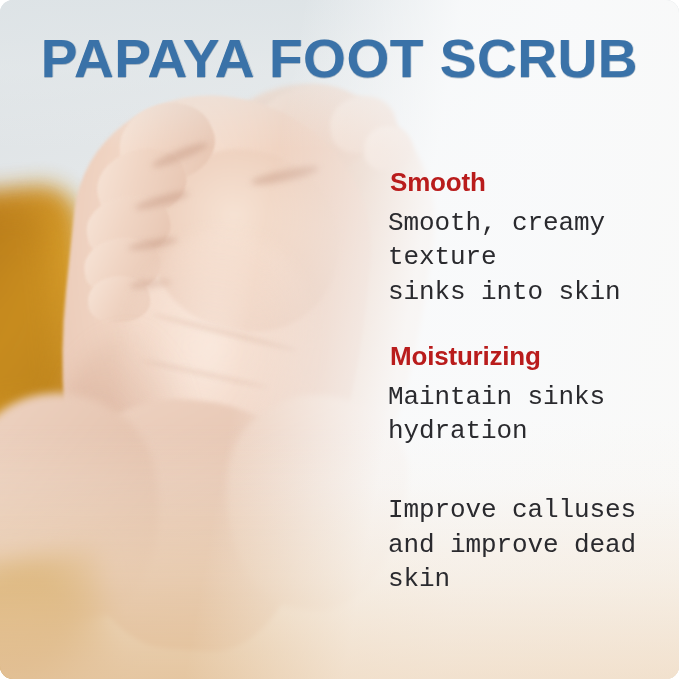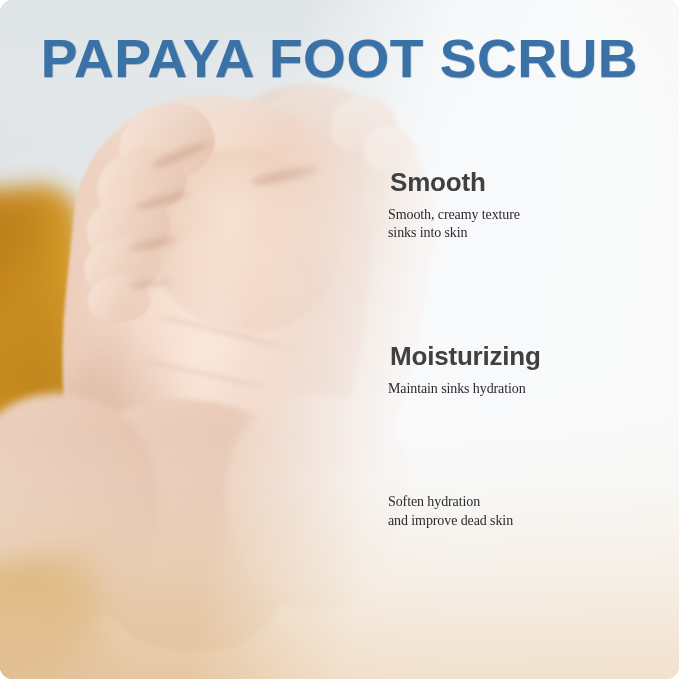--- a/index.html
+++ b/index.html
@@ -317,28 +317,28 @@
   .feature { position: absolute; left: 0; width: 285px; }
   .f1 { top: 0px; }
   .f2 { top: 174px; }
   .f3 { top: 325px; }
 
   .f-head {
     font-family: "Liberation Sans", sans-serif;
     font-weight: bold;
     font-size: 26px;
     line-height: 1.1;
-    color: #404040;
+    color: #b91c1c;
     margin: 0 0 9px 2px;
     letter-spacing: -0.2px;
   }
   .f-body {
-    font-family: Liberation Serif, serif;
+    font-family: Liberation Mono, monospace;
     font-weight: normal;
-    font-size: 14px;
+    font-size: 26px;
     line-height: 1.33;
     color: #2a2a2e;
     margin: 0;
     letter-spacing: -0.1px;
     white-space: pre-line;
   }
 </style>
 </head>
 <body>
 
@@ -397,18 +397,18 @@
       <div class="f-body">Smooth, creamy texture
 sinks into skin</div>
     </div>
 
     <div class="feature f2">
       <div class="f-head">Moisturizing</div>
       <div class="f-body">Maintain sinks hydration</div>
     </div>
 
     <div class="feature f3">
-      <div class="f-body">Soften hydration
+      <div class="f-body">Improve calluses
 and improve dead skin</div>
     </div>
 
   </div>
 </div>
 
 </body></html>

